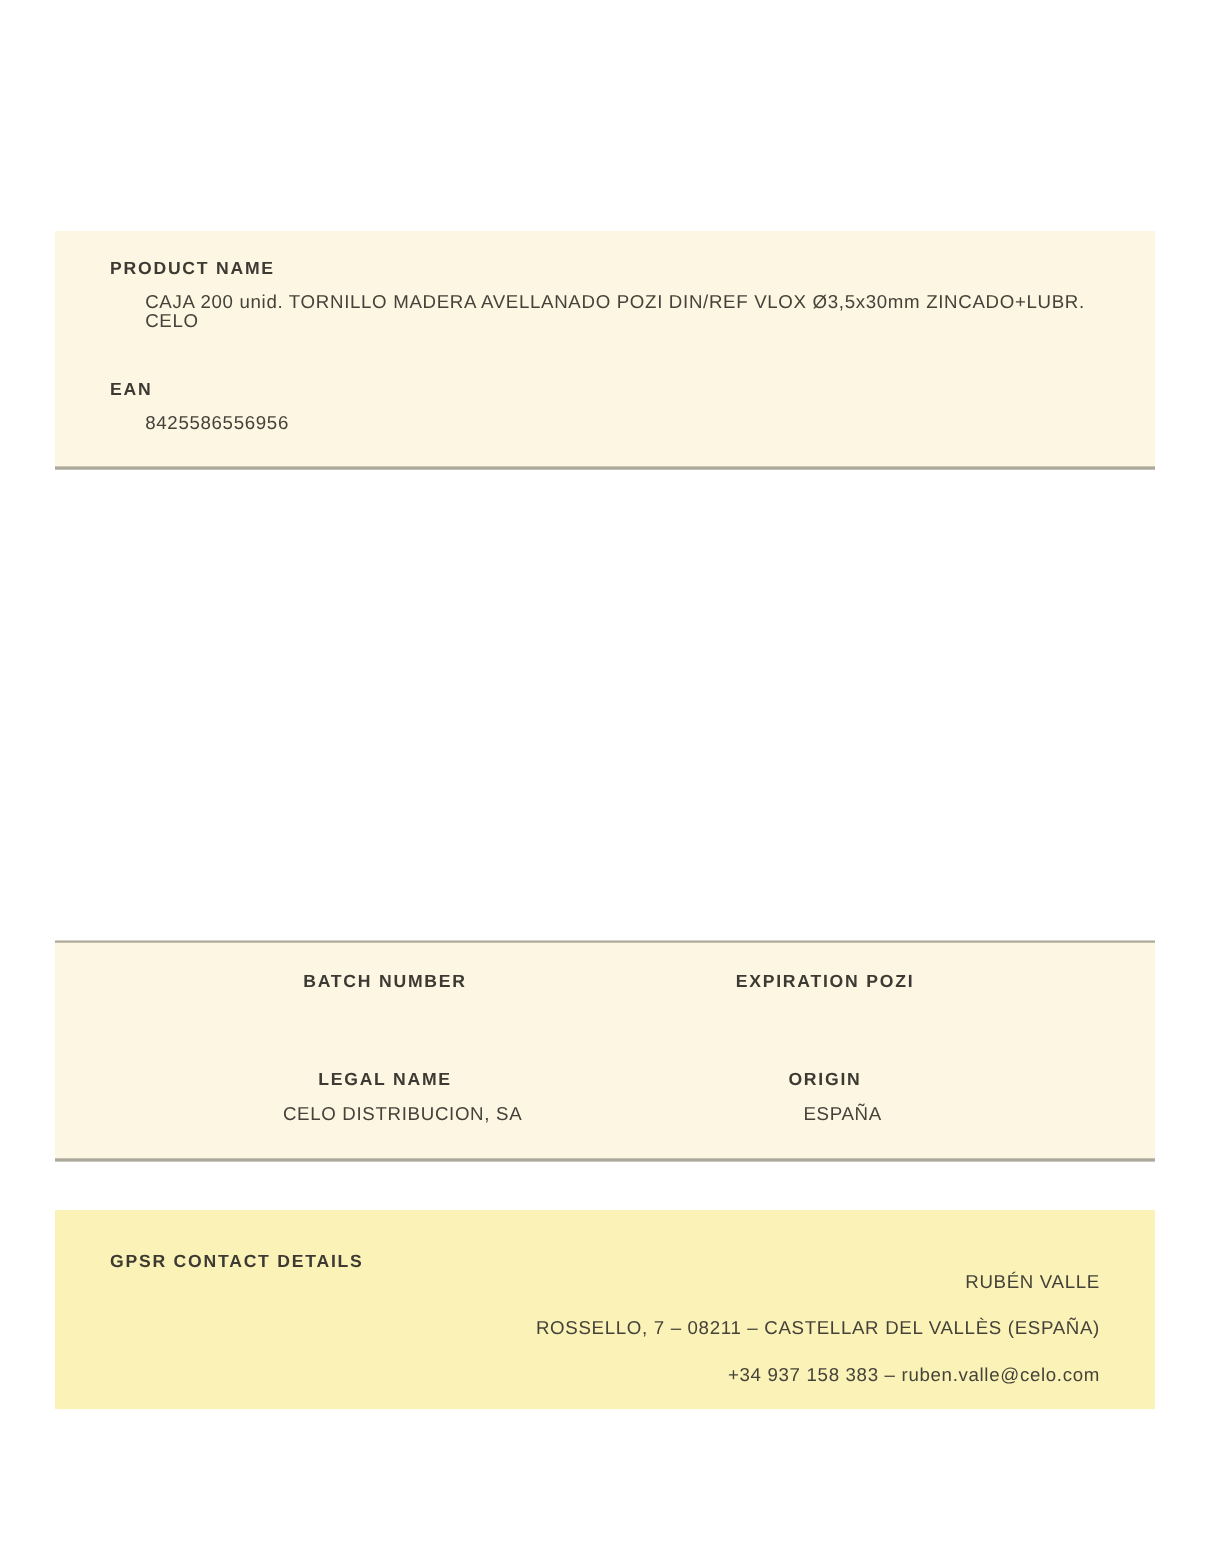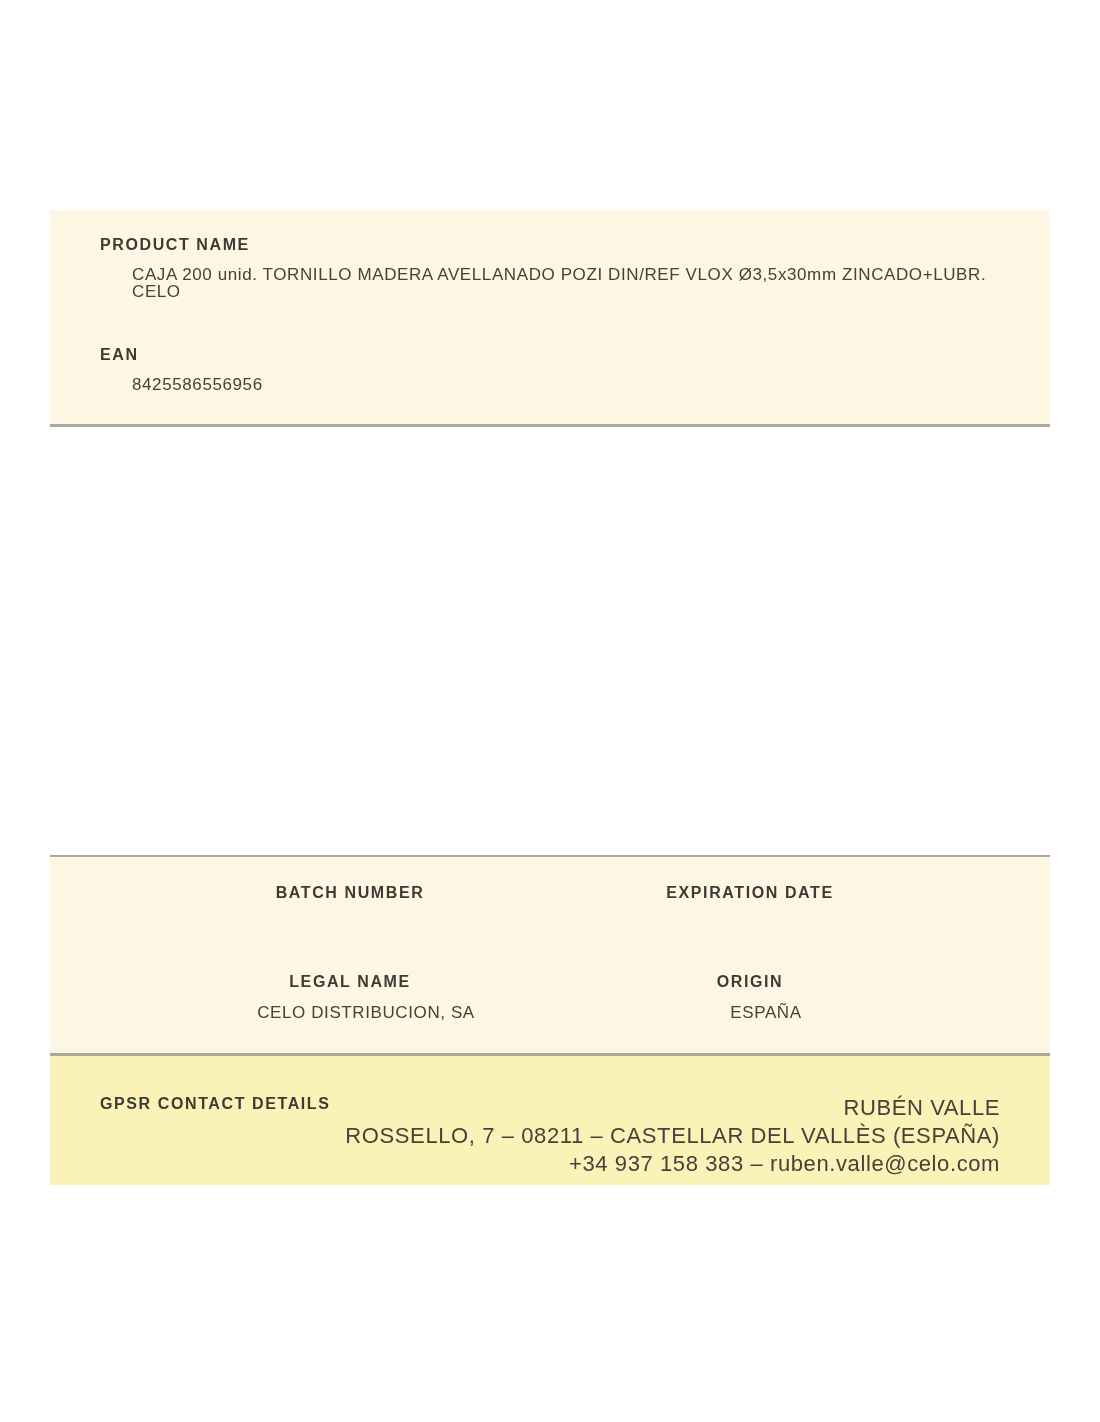--- a/index.html
+++ b/index.html
@@ -64,65 +64,66 @@
     display: flex;
   }
   .col {
     width: 50%;
     text-align: center;
   }
   .batch-row2 { margin-top: 73px; }
   .col .field-value { margin-top: 14px; }
   
   .gpsr-panel {
-    top: 1056px;
-    height: 129px;
+    top: 1100px;
+    height: 181px;
     background: var(--yellow);
     padding: 38px 50px 0 50px;
     display: flex;
     justify-content: space-between;
     align-items: flex-start;
   }
   .gpsr-title {
     font-size: 16px;
     font-weight: bold;
     letter-spacing: 1.6px;
     color: var(--heading);
     line-height: 1;
     padding-top: 2px;
   }
   .gpsr-contact {
     text-align: right;
   }
   .gpsr-line {
-    font-size: 22px;
+    font-size: 17px;
     letter-spacing: 0.6px;
     color: var(--text);
     line-height: 28px;
+    margin-top: 14px;
   }
 </style>
 </head>
 <body>
 
 <div class="page">
 
   <section class="panel product-panel">
     <div class="field-label">PRODUCT NAME</div>
     <div class="field-value">CAJA 200 unid. TORNILLO MADERA AVELLANADO POZI DIN/REF VLOX Ø3,5x30mm ZINCADO+LUBR. CELO</div>
     <div class="field-label field-gap">EAN</div>
     <div class="field-value">8425586556956</div>
   </section>
 
   <section class="panel batch-panel">
     <div class="two-col-row">
       <div class="col">
         <div class="field-label">BATCH NUMBER</div>
       </div>
       <div class="col">
-        <div class="field-label">EXPIRATION DATE</div>
+        <div class="field-label">EXPIRATION POZI</div>
       </div>
     </div>
     <div class="two-col-row batch-row2">
       <div class="col">
         <div class="field-label">LEGAL NAME</div>
         <div class="field-value">CELO DISTRIBUCION, SA</div>
       </div>
       <div class="col">
         <div class="field-label">ORIGIN</div>
         <div class="field-value">ESPAÑA</div>

